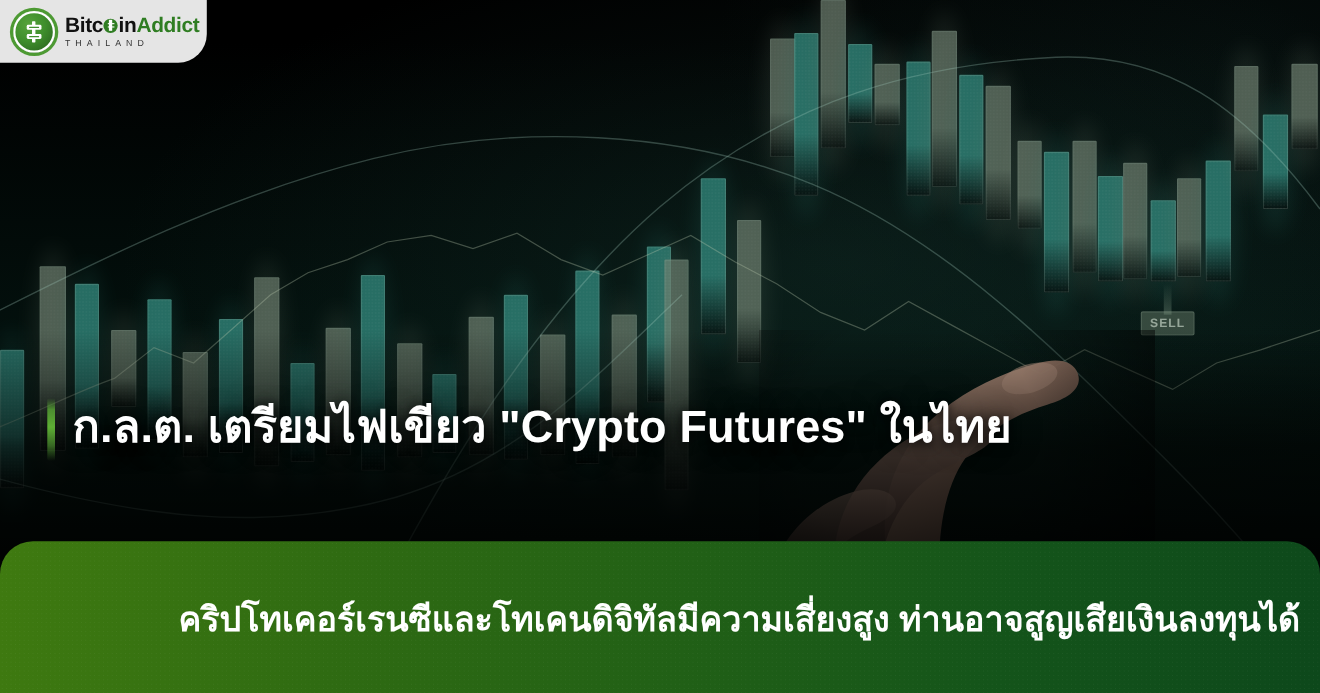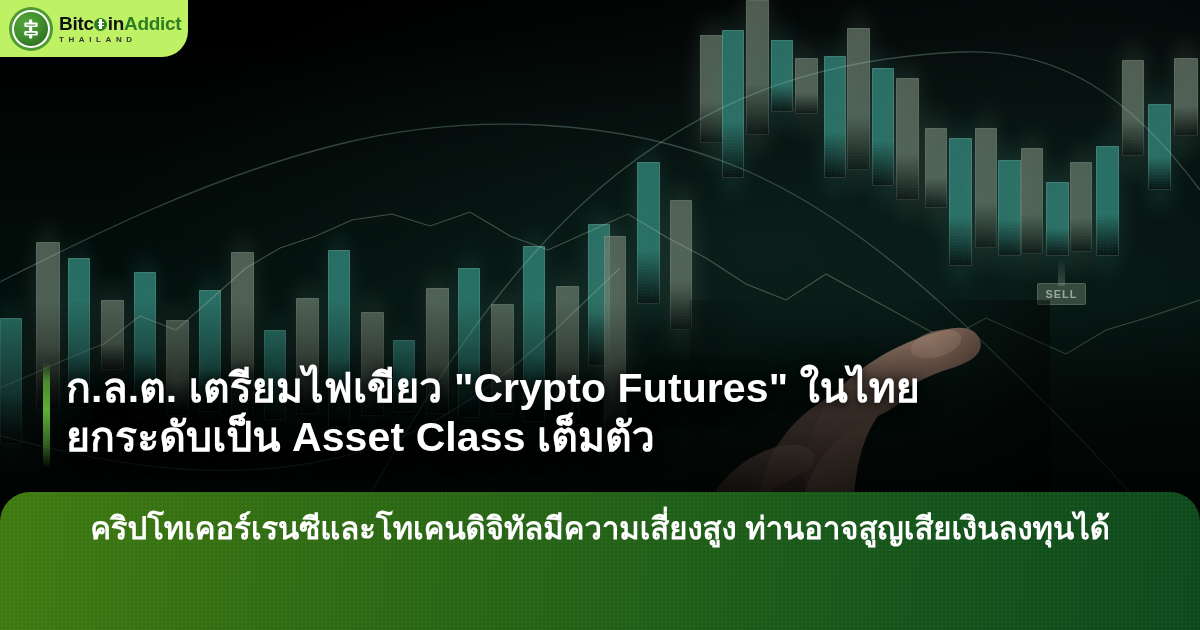--- a/index.html
+++ b/index.html
@@ -42,38 +42,38 @@
   }
   .sellstem{ position:absolute; left:1058px; top:258px; width:7px; height:28px;
     background:linear-gradient(180deg,rgba(40,70,62,0),rgba(90,115,100,.55)); }
 
   
   .hand{ position:absolute; filter:blur(.4px); }
 
   
   #logo-badge{
     position:absolute; left:0; top:0; width:188px; height:57px;
-    background:#bef264; border-bottom-right-radius:26px;
+    background:#e5e5e5; border-bottom-right-radius:26px;
     display:flex; align-items:center; padding-left:12px; z-index:40;
   }
   .coin{ width:38px; height:38px; border-radius:50%;
          background:radial-gradient(circle at 36% 32%,#56a23c 0%,#3f8f2c 42%,#2f6f22 75%,#255c1c 100%);
          box-shadow:0 0 0 2px #ffffff inset, 0 0 0 3px #4d9a33;
          display:flex; align-items:center; justify-content:center; flex:0 0 auto; }
   .coin svg{ display:block; }
   .wordmark{ margin-left:9px; line-height:1; }
   .wm-top{ font-size:19px; font-weight:800; letter-spacing:-.3px; white-space:nowrap; }
   .wm-bc{ color:#111111; }
   .wm-o{ display:inline-block; width:13px; height:13px; border-radius:50%;
          background:#2f7d22; vertical-align:-1px; position:relative; margin:0 .5px; }
   .wm-o::before{ content:""; position:absolute; left:5.2px; top:1.5px; width:2.2px; height:10px; background:#fff; }
   .wm-o::after{ content:""; position:absolute; left:3.4px; top:4px; width:6.4px; height:1.6px;
                 background:#fff; box-shadow:0 3px 0 #fff; }
   .wm-ad{ color:#2f7d22; }
-  .wm-sub{ font-size:8px; font-weight:700; color:#333; letter-spacing:4.6px; margin-top:3px; }
+  .wm-sub{ font-size:8px; font-weight:400; color:#333; letter-spacing:4.6px; margin-top:3px; }
 
   
   #headline-block{
     position:absolute; left:43px; top:362px; z-index:30;
     display:flex; align-items:stretch;
   }
   #accent-bar{
     width:7px; border-radius:2px; margin-right:16px; align-self:stretch;
     background:linear-gradient(180deg,
       rgba(60,110,40,0) 0%, rgba(86,160,52,.85) 18%,
@@ -84,21 +84,21 @@
     color:#ffffff; font-size:41px; font-weight:700; line-height:1.19;
     letter-spacing:.1px; white-space:nowrap;
     text-shadow:0 2px 10px rgba(0,0,0,.85), 0 0 26px rgba(0,0,0,.6);
   }
 
   
   #disclaimer{
     position:absolute; left:0; bottom:0; width:1200px; height:138px; z-index:35;
     background:linear-gradient(100deg,#3f7a10 0%,#2f6b12 26%,#216016 52%,#14541a 76%,#0d481b 100%);
     border-top-left-radius:30px; border-top-right-radius:30px;
-    display:flex; flex-direction:column; align-items:center; justify-content:flex-start;
+    display:flex; align-items:center; justify-content:flex-end;
     padding:16px 18px 10px;
   }
   #disclaimer::before{
     content:""; position:absolute; inset:0; border-radius:30px 30px 0 0;
     background-image:radial-gradient(rgba(255,255,255,.055) .7px, rgba(0,0,0,0) .8px);
     background-size:4px 4px; pointer-events:none;
   }
   .dl-line{
     position:relative; color:#ffffff; font-size:31px; font-weight:700;
     line-height:1.38; white-space:nowrap; text-align:center;
@@ -265,21 +265,20 @@
         <span class="wm-bc">Bitc</span><span class="wm-o"></span><span class="wm-bc">in</span><span class="wm-ad">Addict</span>
       </div>
       <div class="wm-sub">THAILAND</div>
     </div>
   </div>
 
   <div id="headline-block">
     <div id="accent-bar"></div>
     <div id="headline">
       <div class="hl-line">ก.ล.ต. เตรียมไฟเขียว "Crypto Futures" ในไทย</div>
-      <div class="hl-line">ยกระดับเป็น Asset Class เต็มตัว</div>
     </div>
   </div>
 
   <div id="disclaimer">
     <div class="dl-line">คริปโทเคอร์เรนซีและโทเคนดิจิทัลมีความเสี่ยงสูง ท่านอาจสูญเสียเงินลงทุนได้</div>
   </div>
 
 </div>
 
 </body></html>

